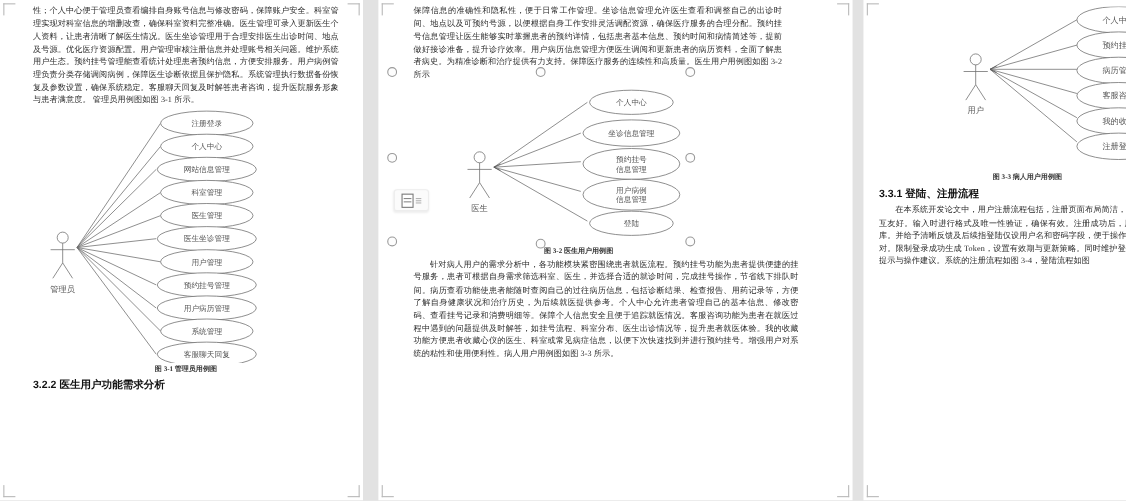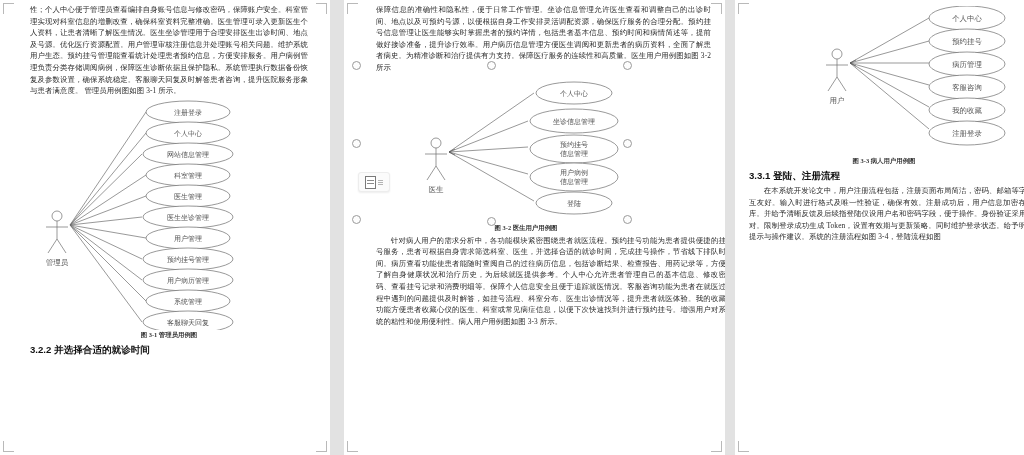--- a/index.html
+++ b/index.html
@@ -12,21 +12,21 @@
   .page{
     position:relative;
     background:#ffffff;
     height:455px;
     box-sizing:border-box;
     overflow:hidden;
     flex:0 0 auto;
   }
   .gap{flex:0 0 auto;height:455px;background:#e2e2e2;}
   .page-left{width:330px;padding:4px 22px 0 30px;}
-  .page-mid{width:381px;padding:4px 0 0 32px;}
+  .page-mid{width:431px;padding:4px 0 0 32px;}
   .page-right{width:289px;padding:4px 0 0 8px;}
 
   
   .corner{position:absolute;width:10px;height:10px;border-color:#b9b9b9;border-style:solid;border-width:0;}
   .c-tl{top:3px;left:3px;border-top-width:1px;border-left-width:1px;}
   .c-tr{top:3px;right:3px;border-top-width:1px;border-right-width:1px;}
   .c-bl{bottom:3px;left:3px;border-bottom-width:1px;border-left-width:1px;}
   .c-br{bottom:3px;right:3px;border-bottom-width:1px;border-right-width:1px;}
 
   p.body{
@@ -136,21 +136,21 @@
           <text x="158" y="142.5">用户管理</text>
           <text x="158" y="163.5">预约挂号管理</text>
           <text x="158" y="184.5">用户病历管理</text>
           <text x="158" y="205.5">系统管理</text>
           <text x="158" y="226.5">客服聊天回复</text>
           <text x="27" y="167" font-size="7.5">管理员</text>
         </g>
       </svg>
     </div>
     <div class="fig-cap">图 3-1 管理员用例图</div>
-    <h3 class="head">3.2.2  并选择合适的就诊时间</h3>
+    <h3 class="head">3.2.2  医生用户功能需求分析</h3>
   </div>
 
   <div class="gap" style="width:14px"></div>
 
   <div class="page page-mid">
     <div class="corner c-tl"></div>
     <div class="corner c-tr"></div>
     <div class="corner c-bl"></div>
     <div class="corner c-br"></div>
 

